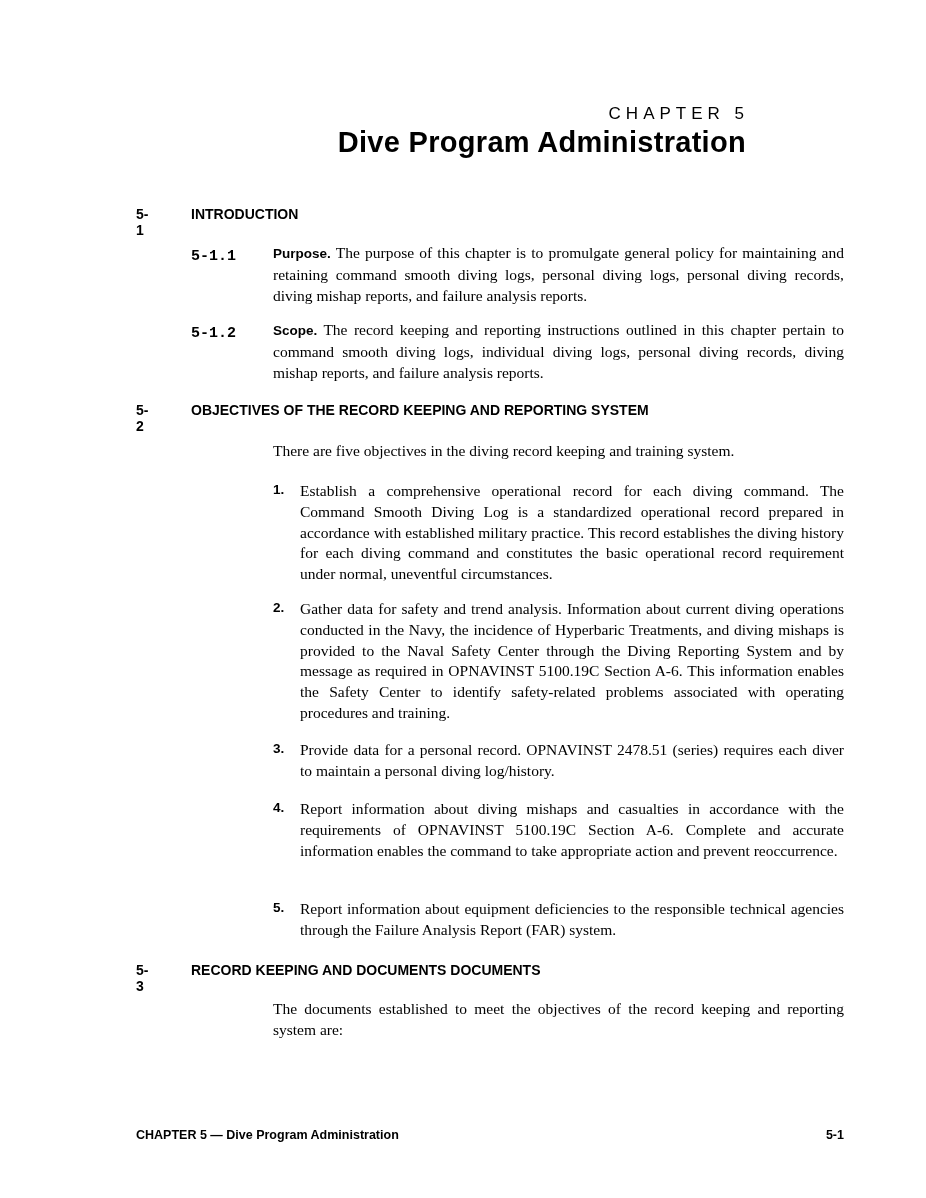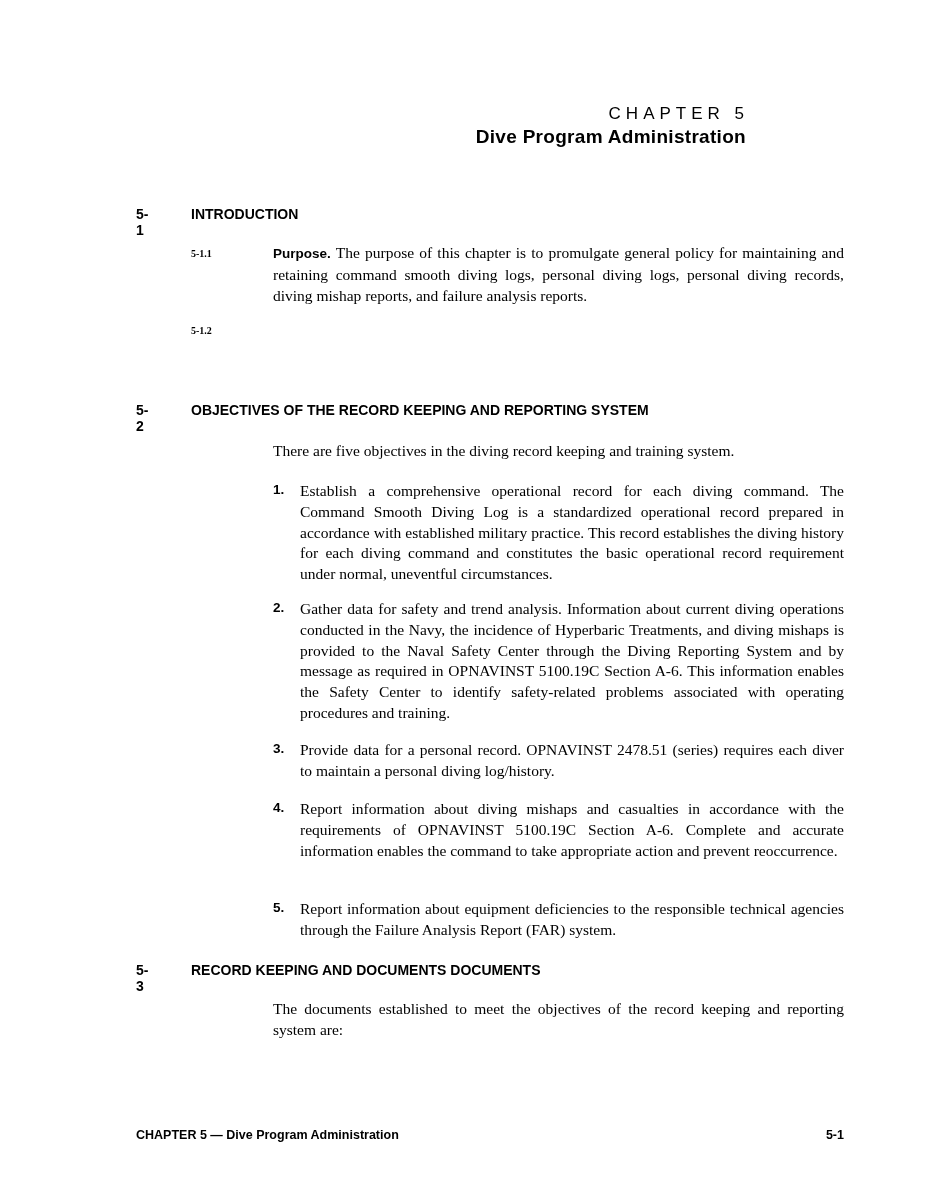--- a/index.html
+++ b/index.html
@@ -6,34 +6,34 @@
     body { width: 926px; height: 1198px; position: relative; overflow: hidden; color: #000; }
     .page { position: absolute; left: 0; top: 0; width: 828px; height: 1198px; }
 
     .chapter-label {
       position: absolute; right: 84px; top: 104px;
       font-family: "Liberation Sans", sans-serif; font-size: 17px; letter-spacing: 5px;
       font-weight: normal; margin-right: -5px;
     }
     .chapter-title {
       position: absolute; right: 82px; top: 126px;
-      font-family: "Liberation Sans", sans-serif; font-size: 19px; font-weight: bold;
+      font-family: "Liberation Sans", sans-serif; font-size: 29px; font-weight: bold;
       letter-spacing: 0.3px;
     }
 
     .sec-head {
       position: absolute; left: 136px;
       font-family: "Liberation Sans", sans-serif; font-size: 14px; font-weight: bold;
     }
     .sec-head .num { position: absolute; left: 0; top: 0; }
     .sec-head .ttl { position: absolute; left: 55px; top: 0; white-space: nowrap; }
 
     .sub-num {
       position: absolute; left: 191px;
-      font-family: Liberation Serif, serif; font-size: 10px; font-weight: bold;
+      font-family: Liberation Mono, monospace; font-size: 15px; font-weight: bold;
     }
 
     .para {
       position: absolute; left: 273px; width: 571px;
       font-family: "Liberation Serif", serif; font-size: 15.5px; line-height: 20.8px;
       text-align: justify;
     }
     .para .lead {
       font-family: "Liberation Sans", sans-serif; font-weight: bold; font-size: 13.5px;
     }
@@ -69,20 +69,24 @@
     <span class="ttl">INTRODUCTION</span>
   </div>
 
   <div class="sub-num" style="top:248px;">5-1.1</div>
   <div class="para" style="top:243px;">
     <span class="lead">Purpose.</span>
     <span>The purpose of this chapter is to promulgate general policy for maintaining and retaining command smooth diving logs, personal diving logs, personal diving records, diving mishap reports, and failure analysis reports.</span>
   </div>
 
   <div class="sub-num" style="top:325px;">5-1.2</div>
+  <div class="para" style="top:320px;">
+    <span class="lead">Scope.</span>
+    <span>The record keeping and reporting instructions outlined in this chapter pertain to command smooth diving logs, individual diving logs, personal diving records, diving mishap reports, and failure analysis reports.</span>
+  </div>
 
   <div class="sec-head" style="top:402px;">
     <span class="num">5-2</span>
     <span class="ttl">OBJECTIVES OF THE RECORD KEEPING AND REPORTING SYSTEM</span>
   </div>
 
   <div class="para" style="top:441px;">There are five objectives in the diving record keeping and training system.</div>
 
   <div class="list-item" style="top:481px;">
     <span class="num">1.</span>

